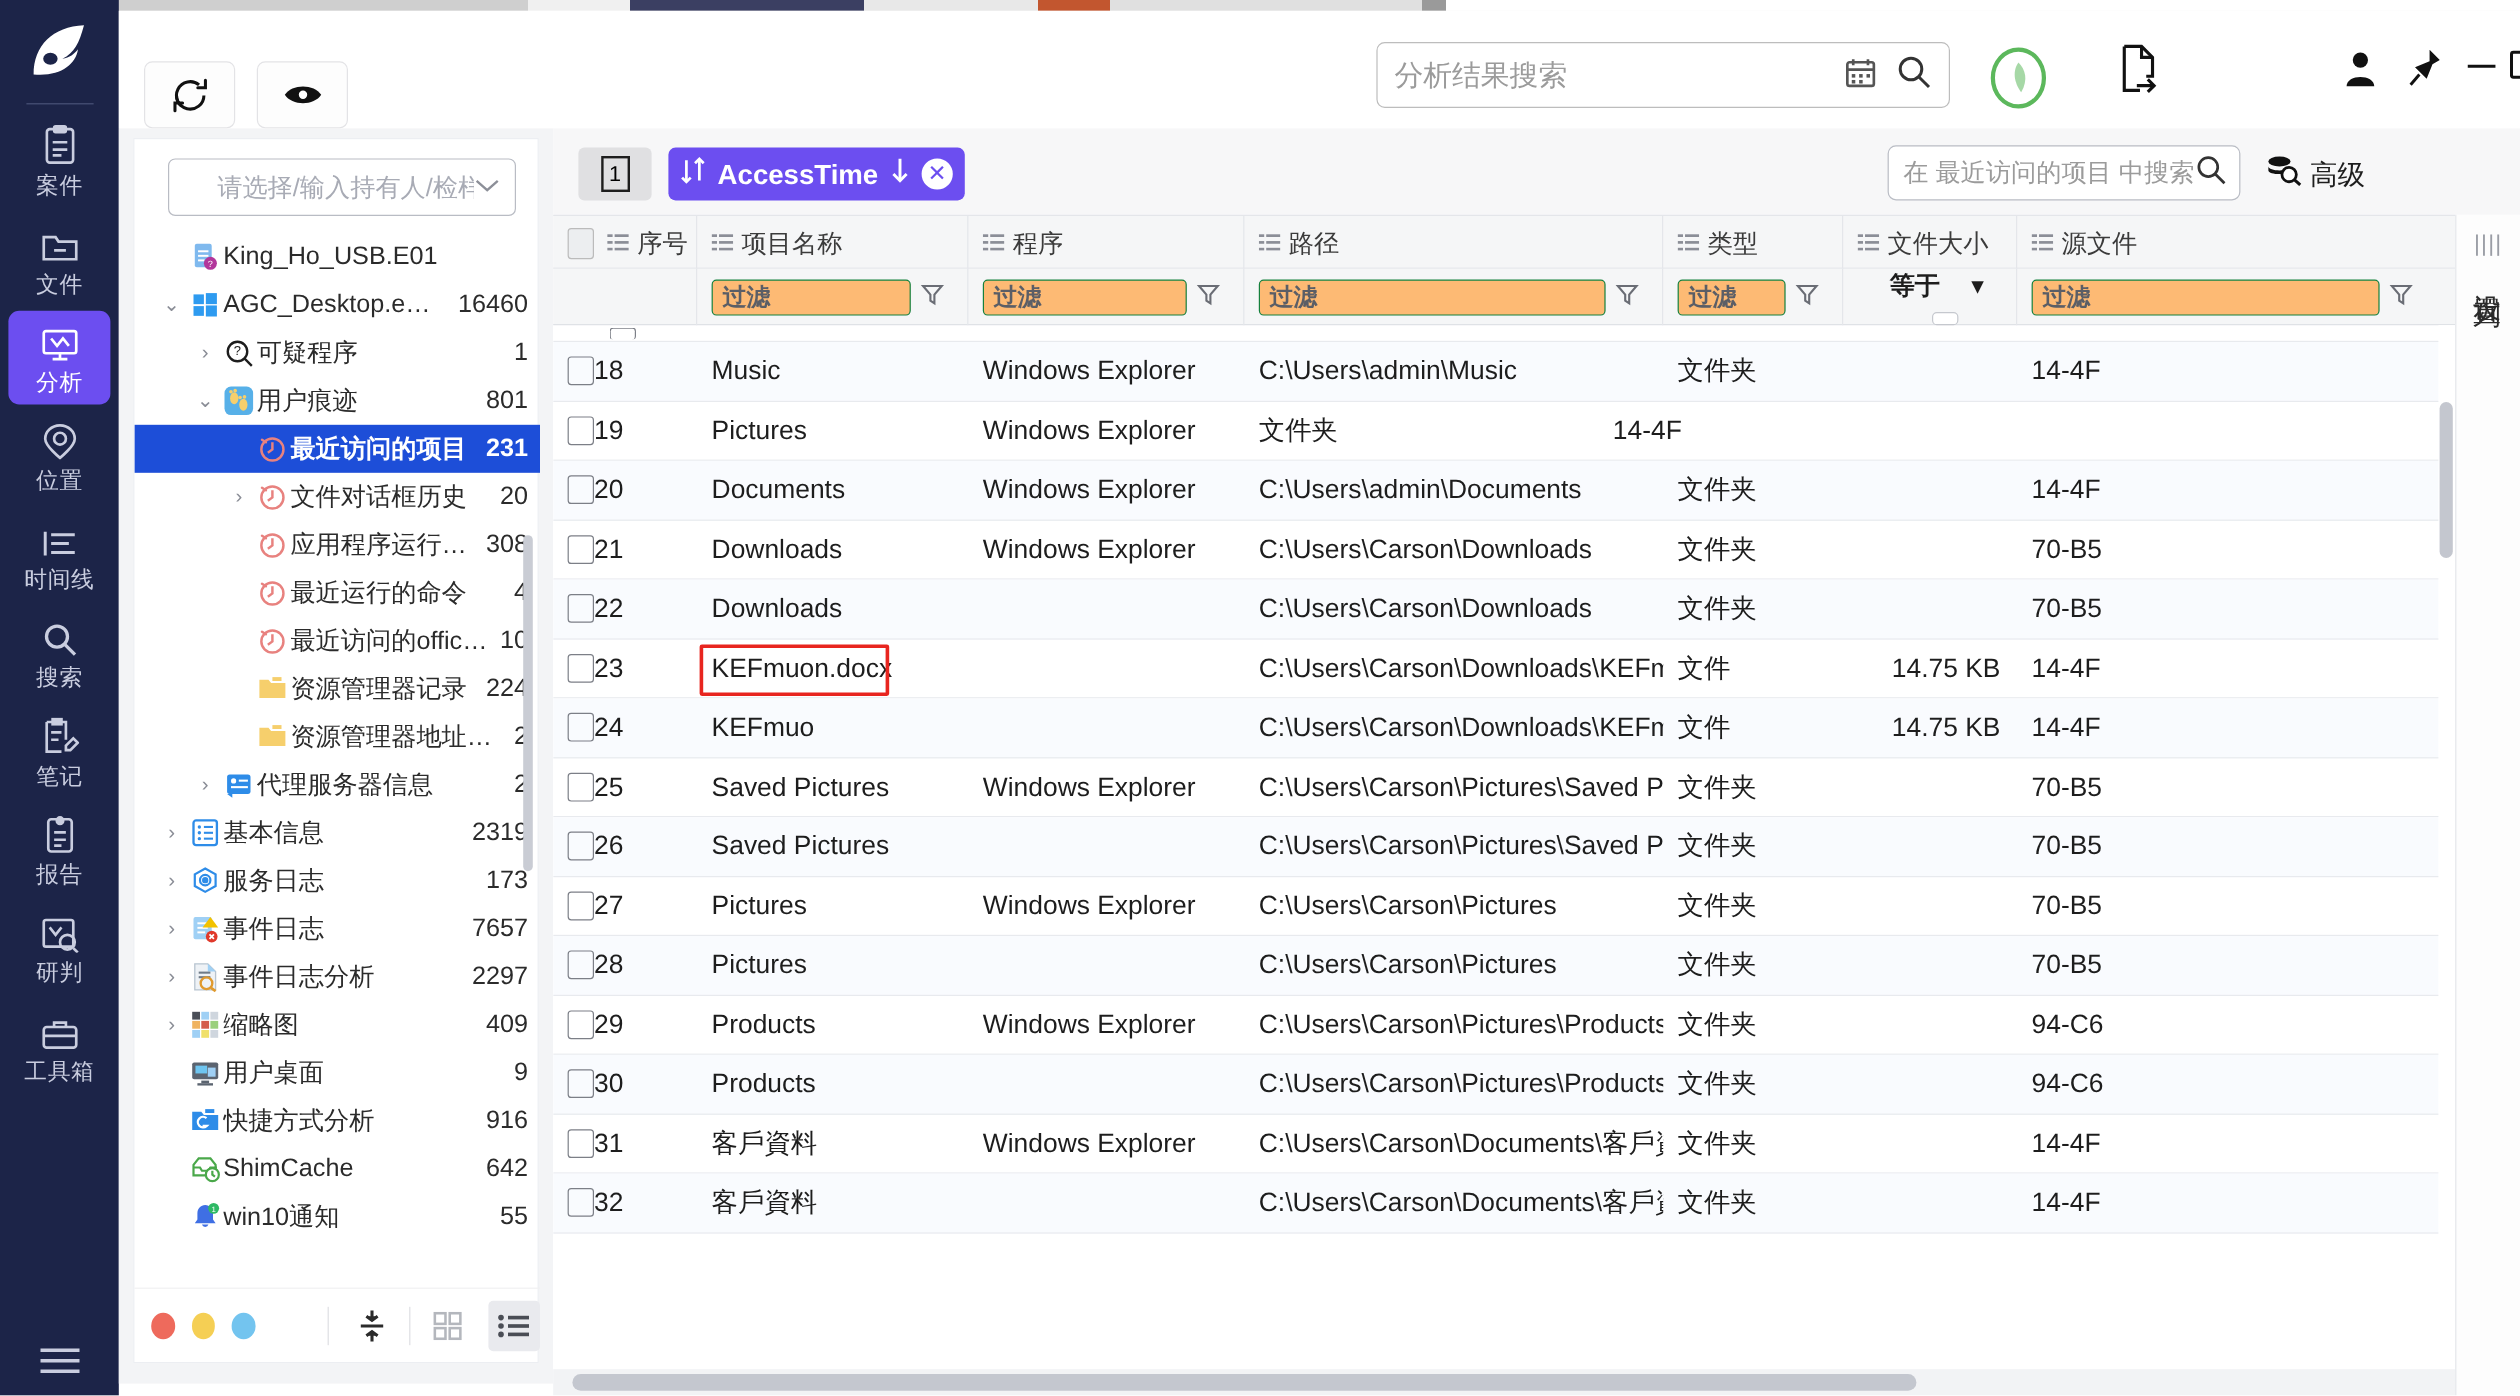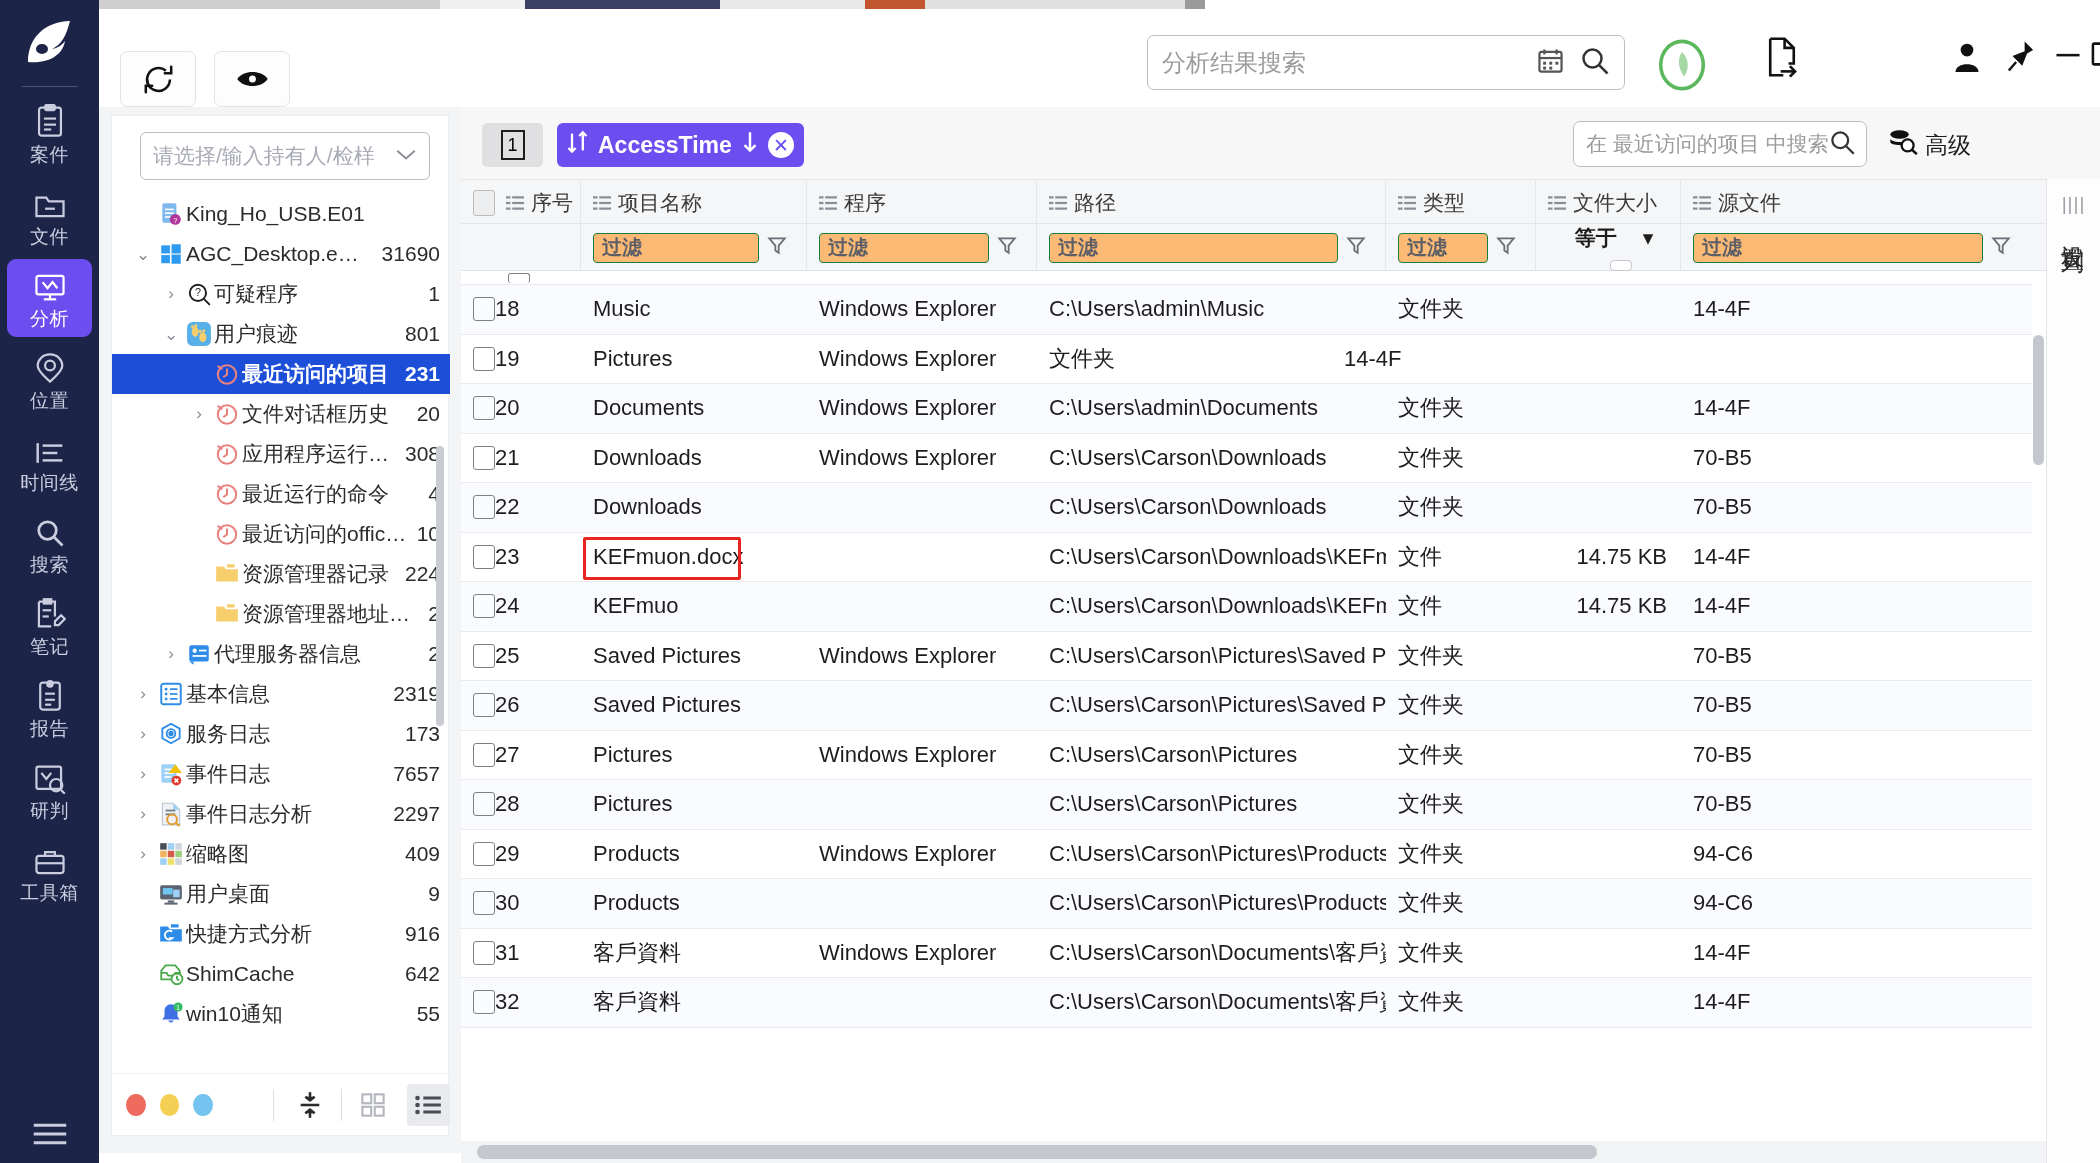--- a/index.html
+++ b/index.html
@@ -52,21 +52,21 @@
   .tb-ico { position:absolute; cursor:pointer; }
 
   
   .lpanel { position:absolute; left:99px; top:107px; width:362px; height:1046px; background:#f3f4f6; }
   .lpanel-inner { position:absolute; left:12px; top:8px; width:338px; height:1021px; background:#fff; border:1px solid #eceef2; }
   .holder-sel {
     position:absolute; left:28px; top:16px; width:290px; height:48px;
     border:1px solid #b9bcc4; border-radius:6px; background:#fff;
     display:flex; align-items:center; padding:0 12px;
   }
-  .holder-sel .ph { flex:1; font-size:21px; color:#a8abb5; overflow:hidden; white-space:nowrap; }
+  .holder-sel .ph { flex:1; font-size:21px; color:#a8abb5; overflow:hidden; white-space:nowrap;margin-left:28px; }
 
   .tree { position:absolute; left:0; top:78px; width:338px; height:866px; overflow:hidden; }
   .tnode {
     position:relative; display:flex; align-items:center; height:40px;
     font-size:21px; color:#2b2b2b; cursor:pointer; padding-right:10px;
   }
   .tnode.sel { background:#1d4ed8; color:#fff; font-weight:bold; }
   .tnode .caret { width:26px; text-align:center; color:#8a8d96; font-size:17px; flex:none; }
   .tnode .tico { width:30px; flex:none; display:flex; align-items:center; justify-content:center; }
   .tnode .tlb { flex:1; white-space:nowrap; overflow:hidden; }
@@ -422,21 +422,21 @@
             <span class="caret">⌄</span>
             <span class="tico">
               <svg width="26" height="26" viewBox="0 0 24 24">
                 <rect x="3" y="4" width="8" height="7.5" fill="#2e9bf0"></rect>
                 <rect x="12.5" y="3" width="8.5" height="8.5" fill="#2e9bf0"></rect>
                 <rect x="3" y="13" width="8" height="7.5" fill="#2e9bf0"></rect>
                 <rect x="12.5" y="12.5" width="8.5" height="8.5" fill="#2e9bf0"></rect>
               </svg>
             </span>
             <span class="tlb">AGC_Desktop.e…</span>
-            <span class="tct">31690</span>
+            <span class="tct">16460</span>
           </div>
           <div class="tnode">
             <span style="width:46px;flex:none"></span>
             <span class="caret">›</span>
             <span class="tico">
               <svg width="26" height="26" viewBox="0 0 24 24" fill="none" stroke="#1d1d1d" stroke-width="1.8">
                 <circle cx="11" cy="11" r="7.5"></circle>
                 <line x1="16.5" y1="16.5" x2="22" y2="22"></line>
                 <text x="11" y="14" font-size="10" fill="#1d1d1d" stroke="none" text-anchor="middle">?</text>
               </svg>

